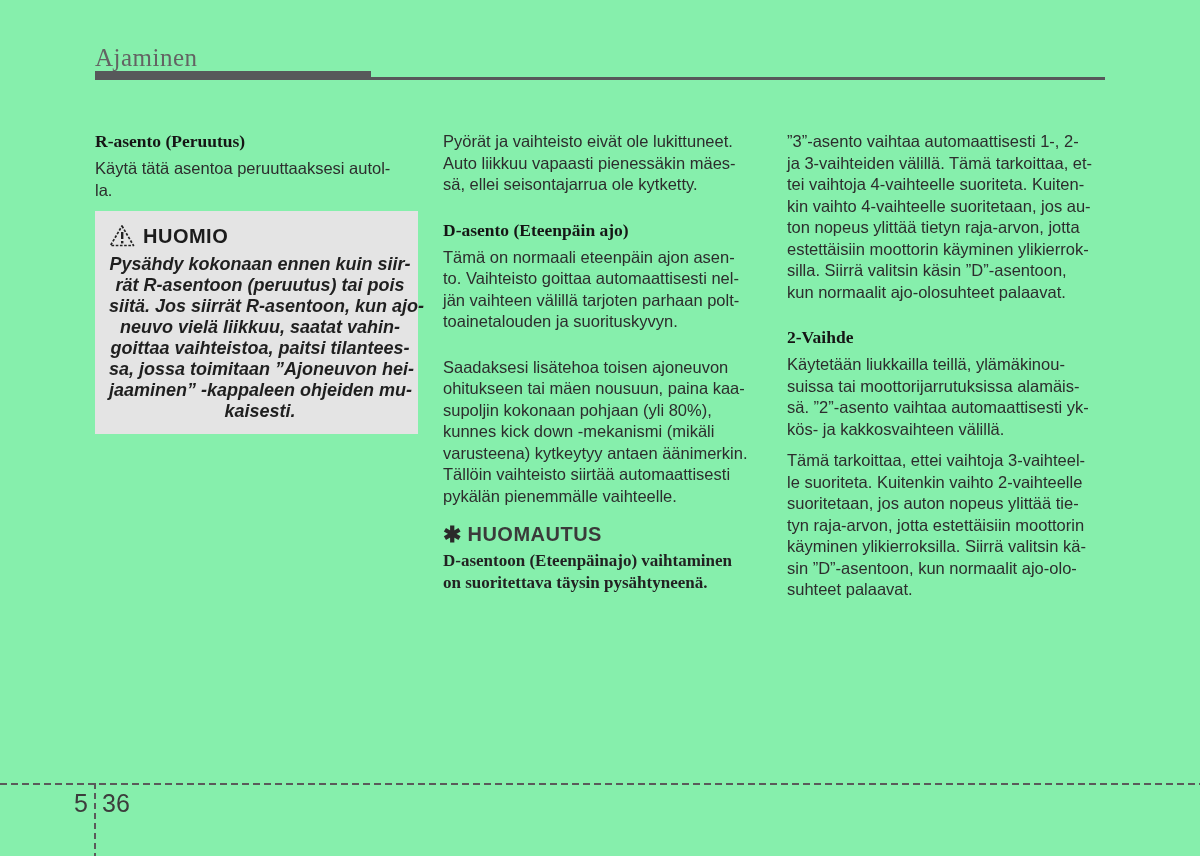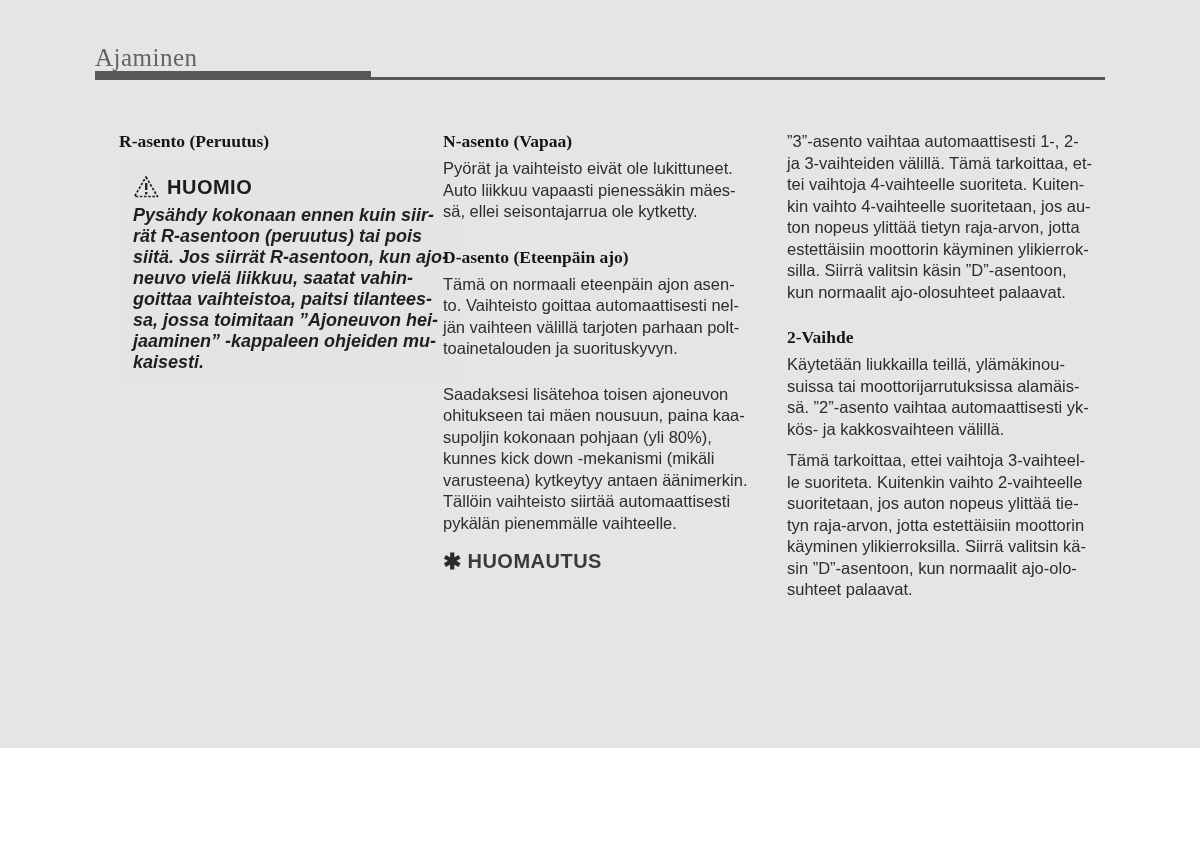--- a/index.html
+++ b/index.html
@@ -1,37 +1,37 @@
 <!DOCTYPE html>
 <html><head>
 <meta charset="utf-8">
 <style>
   html,body{margin:0;padding:0;background:#ffffff;}
-  .page{position:relative;width:1200px;height:748px;background:#e5e5e5;overflow:hidden;
+  .page{position:relative;width:1200px;height:856px;background:#86efac;overflow:hidden;
         font-family:"Liberation Sans", sans-serif;color:#2d2d2d;}
 
   
   .chapter-title{position:absolute;left:95px;top:44px;
         font-family:"Liberation Serif", serif;font-size:25px;color:#636363;letter-spacing:.5px;}
   .rule-thick{position:absolute;left:95px;top:71px;width:276px;height:9px;background:#57585a;}
   .rule-thin{position:absolute;left:371px;top:77px;width:734px;height:3px;background:#57585a;}
 
   
   .col{position:absolute;top:131px;}
-  .col-left{left:95px;width:330px;margin-left:24px;}
+  .col-left{left:95px;width:330px;}
   .col-mid{left:443px;width:322px;}
   .col-right{left:787px;width:320px;}
 
   h3.sec{font-family:"Liberation Serif", serif;font-weight:bold;font-size:17.5px;
         color:#151515;margin:0 0 6px 0;}
   p.body{font-size:16.5px;line-height:21.5px;margin:0 0 10px 0;white-space:pre;color:#2d2d2d;}
   .sec-gap{height:14px;}
 
   
-  .caution-box{background:#e4e4e4;margin-top:10px;padding:13px 26px 12px 14px;width:302px;}
+  .caution-box{background:#e4e4e4;margin-top:10px;padding:13px 7px 12px 14px;width:302px;text-align:center;}
   .caution-head{display:flex;align-items:center;gap:8px;margin-bottom:6px;}
   .warn-icon{width:26px;height:24px;display:inline-block;}
   .caution-title{font-size:20px;font-weight:bold;color:#1c1c1c;letter-spacing:.5px;}
   .caution-body{font-size:18px;line-height:21px;font-weight:bold;font-style:italic;
         color:#1f1f1f;margin:0;white-space:pre;}
 
   
   .notice{margin-top:16px;}
   .notice-head{display:flex;align-items:center;gap:6px;margin-bottom:4px;}
   .asterisk-icon{font-size:22px;font-weight:bold;color:#2a2a2a;line-height:1;}
@@ -52,20 +52,22 @@
 <body>
 
 <div class="page">
 
   <div class="chapter-title">Ajaminen</div>
   <div class="rule-thick"></div>
   <div class="rule-thin"></div>
 
   <div class="col col-left">
     <h3 class="sec">R-asento (Peruutus)</h3>
+    <p class="body">Käytä tätä asentoa peruuttaaksesi autol-
+la.</p>
 
     <div class="caution-box">
       <div class="caution-head">
         <span class="warn-icon">
           <svg width="26" height="24" viewBox="0 0 26 24">
             <path d="M13 2 L24.5 21.5 L1.5 21.5 Z" fill="none" stroke="#222222" stroke-width="1.7" stroke-dasharray="2.6 1.6" stroke-linejoin="round"></path>
             <rect x="12" y="8" width="2.4" height="7" fill="#222222"></rect>
             <rect x="12" y="17" width="2.4" height="2.4" fill="#222222"></rect>
           </svg>
         </span>
@@ -76,21 +78,20 @@
 siitä. Jos siirrät R-asentoon, kun ajo-
 neuvo vielä liikkuu, saatat vahin-
 goittaa vaihteistoa, paitsi tilantees-
 sa, jossa toimitaan ”Ajoneuvon hei-
 jaaminen” -kappaleen ohjeiden mu-
 kaisesti.</p>
     </div>
   </div>
 
   <div class="col col-mid">
-    <h3 class="sec">N-asento (Vapaa)</h3>
     <p class="body">Pyörät ja vaihteisto eivät ole lukittuneet.
 Auto liikkuu vapaasti pienessäkin mäes-
 sä, ellei seisontajarrua ole kytketty.</p>
     <div class="sec-gap"></div>
 
     <h3 class="sec">D-asento (Eteenpäin ajo)</h3>
     <p class="body">Tämä on normaali eteenpäin ajon asen-
 to. Vaihteisto goittaa automaattisesti nel-
 jän vaihteen välillä tarjoten parhaan polt-
 toainetalouden ja suorituskyvyn.</p>
@@ -101,20 +102,22 @@
 kunnes kick down -mekanismi (mikäli
 varusteena) kytkeytyy antaen äänimerkin.
 Tällöin vaihteisto siirtää automaattisesti
 pykälän pienemmälle vaihteelle.</p>
 
     <div class="notice">
       <div class="notice-head">
         <span class="asterisk-icon">✱</span>
         <span class="notice-title">HUOMAUTUS</span>
       </div>
+      <p class="notice-body">D-asentoon (Eteenpäinajo) vaihtaminen
+on suoritettava täysin pysähtyneenä.</p>
     </div>
   </div>
 
   <div class="col col-right">
     <p class="body">”3”-asento vaihtaa automaattisesti 1-, 2-
 ja 3-vaihteiden välillä. Tämä tarkoittaa, et-
 tei vaihtoja 4-vaihteelle suoriteta. Kuiten-
 kin vaihto 4-vaihteelle suoritetaan, jos au-
 ton nopeus ylittää tietyn raja-arvon, jotta
 estettäisiin moottorin käyminen ylikierrok-

